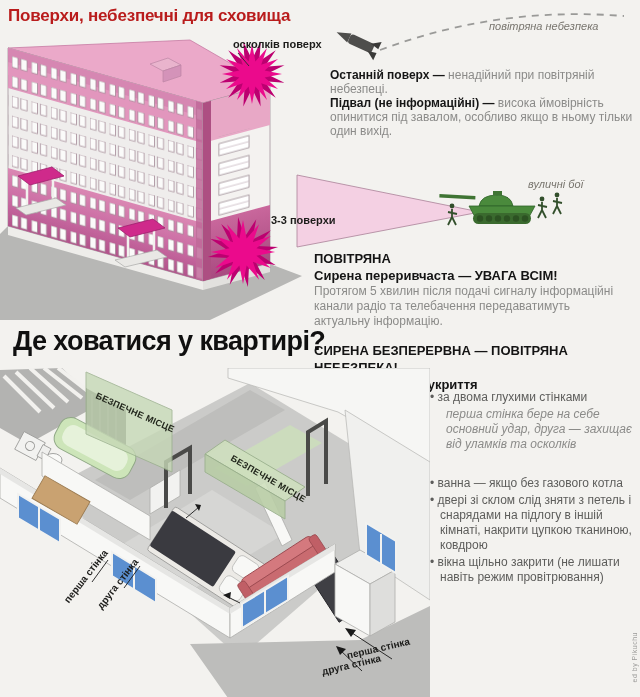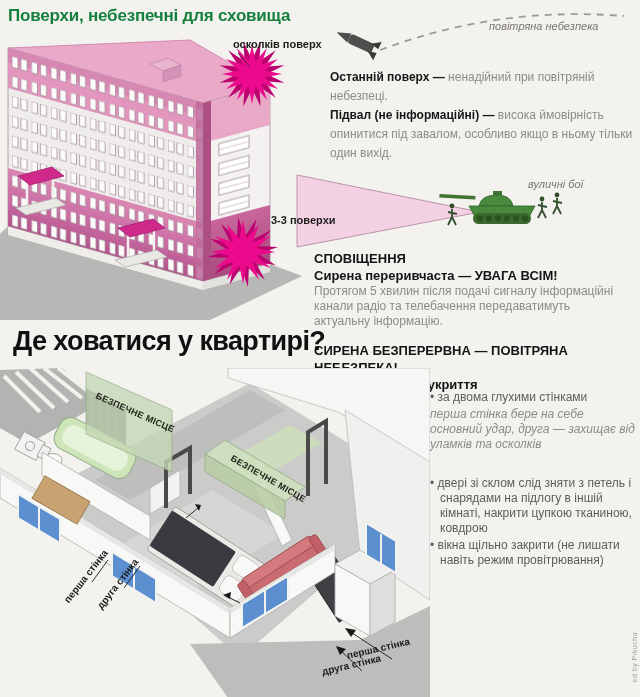--- a/index.html
+++ b/index.html
@@ -1,33 +1,33 @@
 <!DOCTYPE html>
 <html><head>
 <meta charset="utf-8">
 <style>
   html,body{margin:0;padding:0}
   body{width:640px;height:697px;position:relative;background:#f3f2ef;
        font-family:"Liberation Sans",sans-serif;overflow:hidden}
   .abs{position:absolute}
-  .title1{font-size:17px;font-weight:bold;color:#15803d;margin:0;letter-spacing:-0.2px}
+  .title1{font-size:17px;font-weight:bold;color:#b91c1c;margin:0;letter-spacing:-0.2px}
   .title2{font-size:27px;font-weight:bold;color:#101010;margin:0;letter-spacing:-0.6px}
   .tag{font-size:11px;font-weight:bold;color:#1c1c1a;white-space:nowrap}
   .ital{font-size:11px;font-style:italic;color:#78756e;white-space:nowrap}
-  .paras{width:308px;font-size:12px;line-height:19px}
+  .paras{width:308px;font-size:12px;line-height:14px}
   .paras p{margin:0;color:#8b8b89}
   .lead{font-weight:bold;color:#161616}
   .alert{width:326px}
   .alert .b{font-weight:bold;color:#141414;font-size:13px;line-height:17px}
   .alert .d{color:#8b8b89;font-size:12px;line-height:15px;width:310px}
   .gap12{height:13px}
   .rcol{width:208px;font-size:12px;line-height:15px;color:#5d5d5b}
   .rcol .hd{font-weight:bold;color:#141414;font-size:13px;margin-bottom:5px}
   .rcol .item{padding-left:10px;text-indent:-10px;margin-bottom:2px}
-  .rcol .note{font-style:italic;color:#8b8b89;margin:2px 0 24px 0}
+  .rcol .note{font-style:italic;color:#8b8b89;margin:2px 0 24px 16px}
   .mb14{margin-bottom:24px}
   .wall-lbl{font-size:10px;font-weight:bold;color:#1c1c1a;white-space:nowrap;transform-origin:left center}
   .wm{font-size:7px;color:#9c9c9a;writing-mode:vertical-rl;transform:rotate(180deg);letter-spacing:0.5px}
   svg{display:block}
   .safe-txt{font-size:9px;font-weight:bold;fill:#22261c;letter-spacing:0.3px}
 </style>
 </head>
 <body>
 
 <div>
@@ -151,21 +151,21 @@
     </g>
     <g transform="translate(277,44)" stroke="#324f2b" stroke-width="1.8" fill="#324f2b">
       <circle cx="0" cy="-12" r="2.4" stroke="none"></circle>
         <path d="M0,-9 L0,-1 M0,-1 L-4,7 M0,-1 L4,7 M-4,-6 L5,-4" fill="none"></path>
     </g>
   </svg>
   <div class="abs tag" style="left:271px;top:214px">3-3 поверхи</div>
   <div class="abs ital" style="left:528px;top:178px">вуличні бої</div>
 
   <div class="abs alert" style="left:314px;top:250px">
-    <div class="b">СПОВІЩЕННЯ</div>
+    <div class="b">ПОВІТРЯНА</div>
     <div class="b">Сирена переривчаста — УВАГА ВСІМ!</div>
     <div class="d">Протягом 5 хвилин після подачі сигналу інформаційні канали радіо та телебачення передаватимуть актуальну інформацію.</div>
     <div class="gap12"></div>
     <div class="b">СИРЕНА БЕЗПЕРЕРВНА — ПОВІТРЯНА НЕБЕЗПЕКА!</div>
     <div class="b">Негайно шукайте укриття</div>
   </div>
 
   <h2 class="abs title2" style="left:13px;top:326px">Де ховатися у квартирі?</h2>
 
   <svg class="abs" style="left:0;top:368px" width="430" height="330" viewBox="0 0 430 330">
@@ -298,20 +298,21 @@
       <polygon points="345,260 356,262 351,269"></polygon>
       <polygon points="336,278 346,281 340,287"></polygon>
       <polygon points="201,137 195,136 199,143"></polygon>
       <polygon points="223,227 231,224 230,231"></polygon>
     </g>
   </svg>
 
   <div class="abs rcol" style="left:430px;top:390px">
     <div class="item"><span>•</span> <span>за двома глухими стінками</span></div>
     <div class="note">перша стінка бере на себе основний удар, друга — захищає від уламків та осколків</div>
+    <div class="item mb14"><span>•</span> <span>ванна — якщо без газового котла</span></div>
     <div class="item"><span>•</span> <span>двері зі склом слід зняти з петель і снарядами на підлогу в іншій кімнаті, накрити цупкою тканиною, ковдрою</span></div>
     <div class="item"><span>•</span> <span>вікна щільно закрити (не лишати навіть режим провітрювання)</span></div>
   </div>
 
   <div class="abs wall-lbl" style="left:66px;top:596px;transform:rotate(-52deg)">перша стінка</div>
   <div class="abs wall-lbl" style="left:99px;top:602px;transform:rotate(-52deg)">друга стінка</div>
   <div class="abs wall-lbl" style="left:347px;top:650px;transform:rotate(-13deg)">перша стінка</div>
   <div class="abs wall-lbl" style="left:322px;top:666px;transform:rotate(-13deg)">друга стінка</div>
 
   <div class="abs wm" style="right:2px;top:632px">ed by Pikuchu</div>

